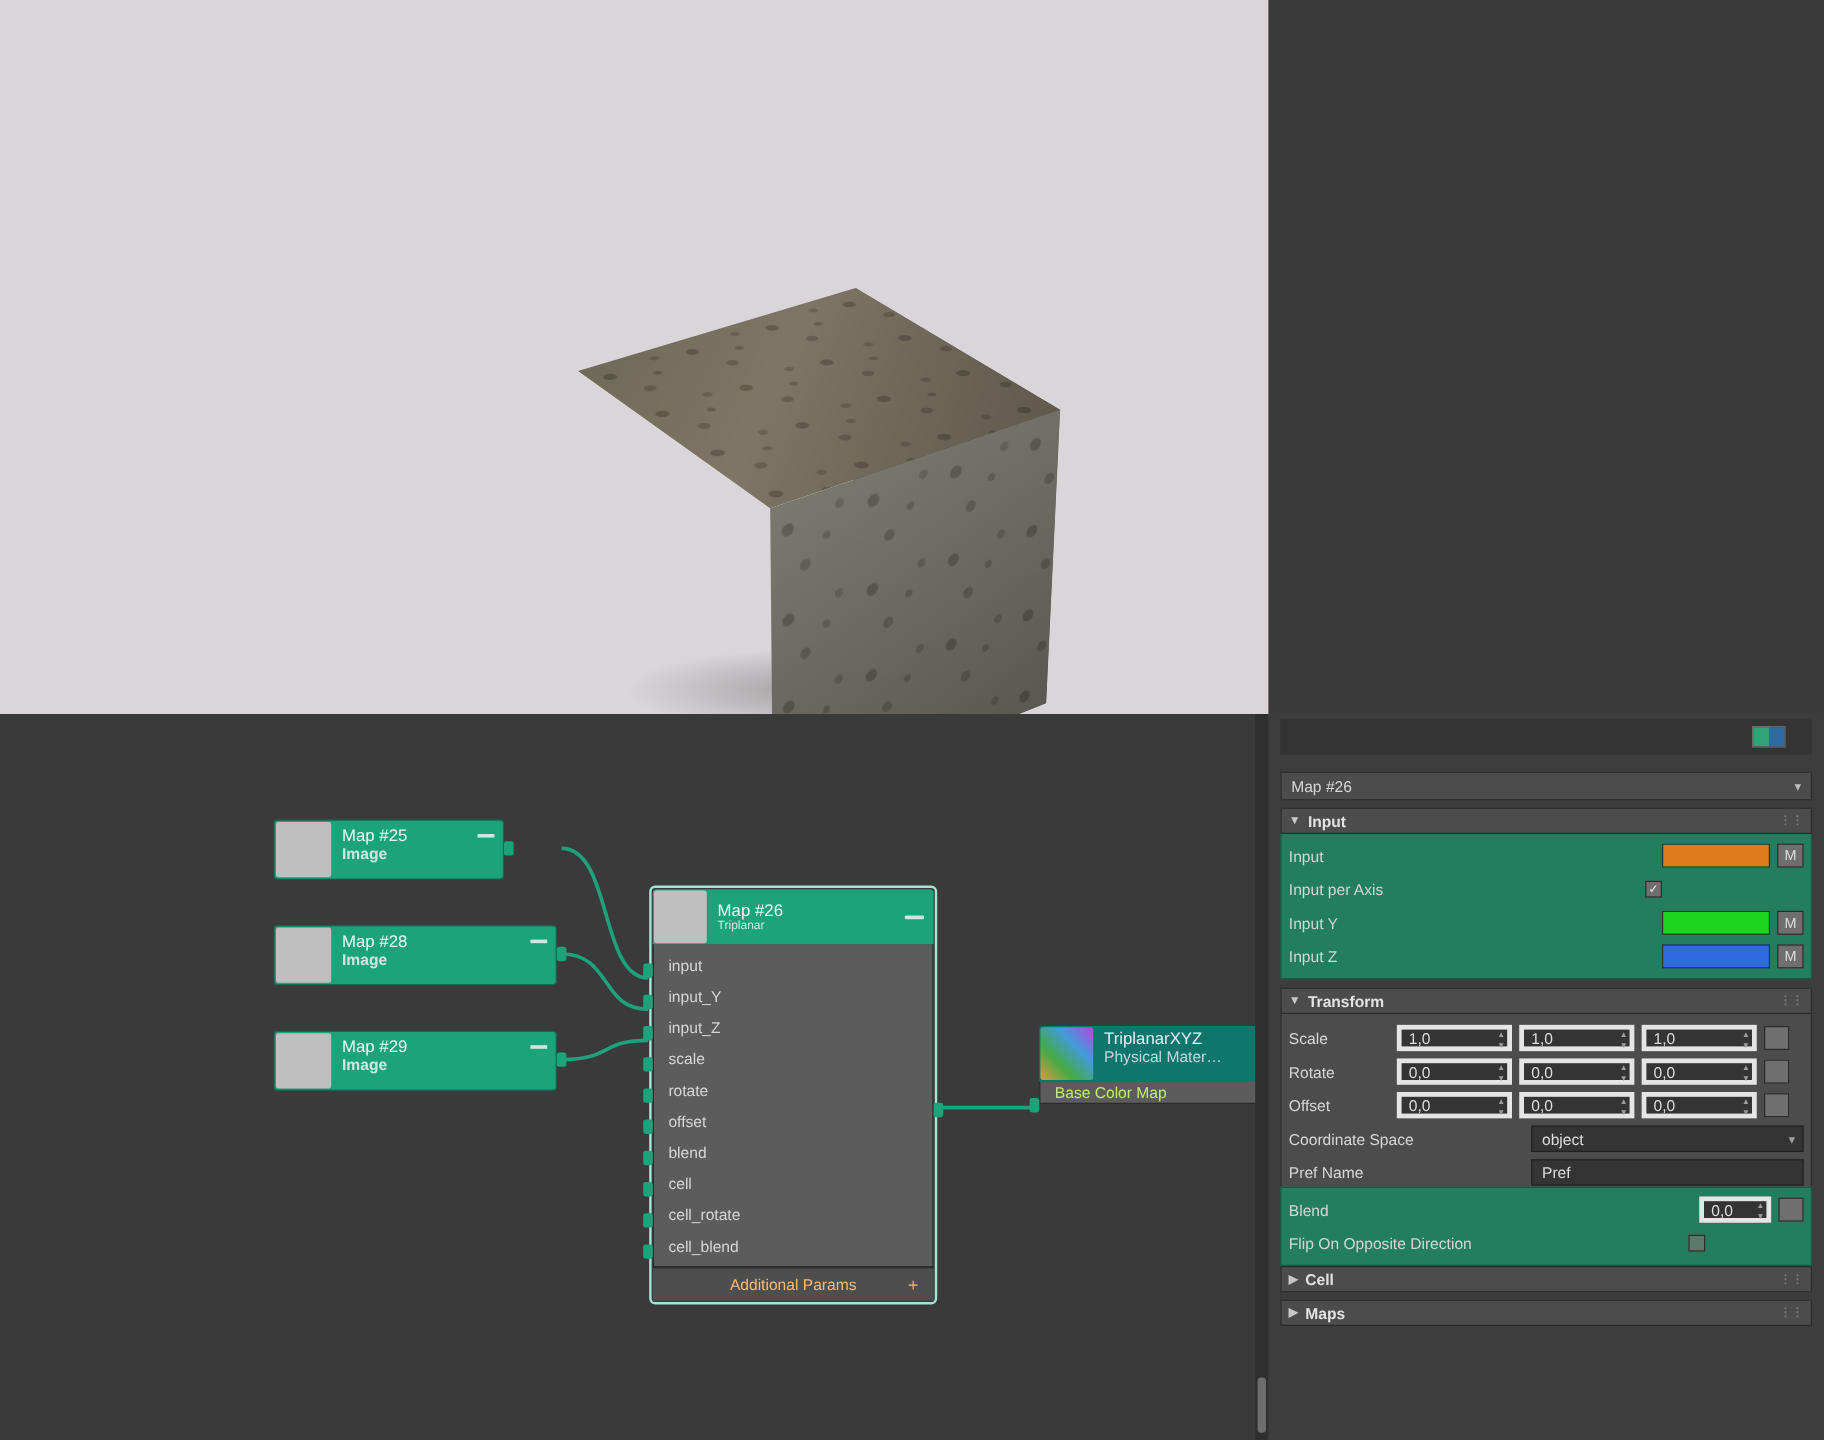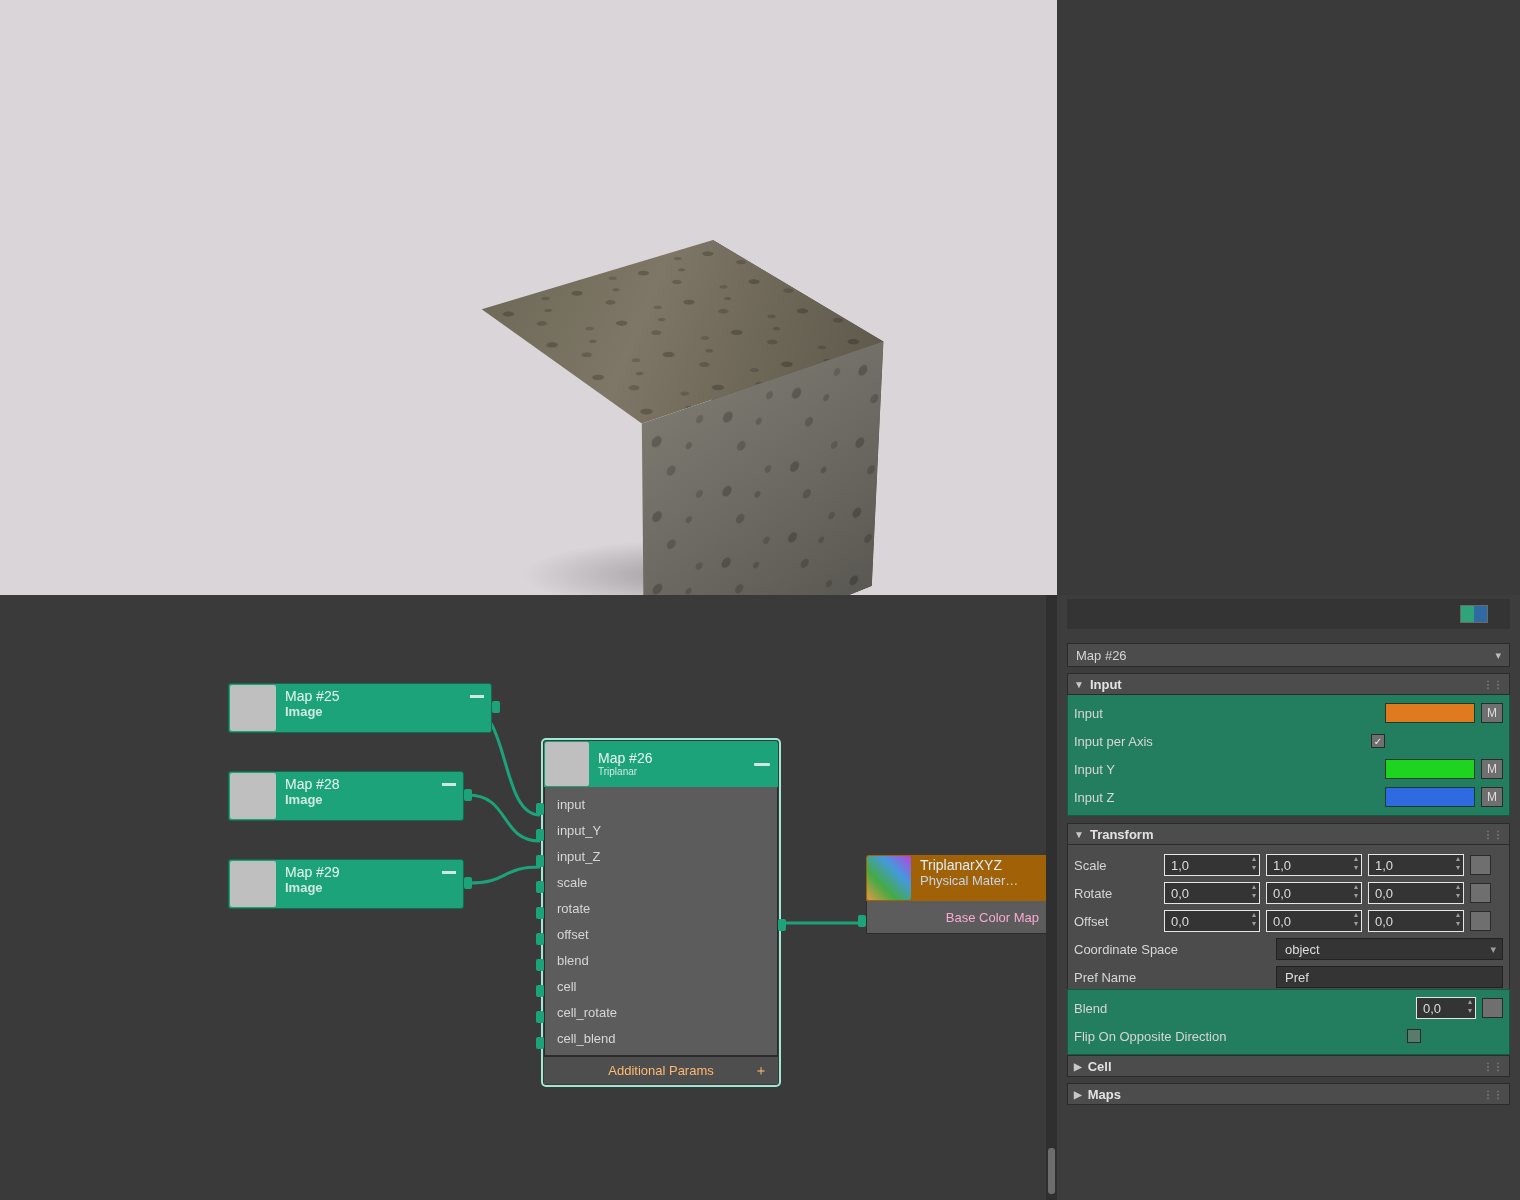--- a/index.html
+++ b/index.html
@@ -37,47 +37,47 @@
 .node .footer { display:flex; align-items:center; justify-content:center; height:28px; background:#4e4e4e; color:#fdba74; font-size:13px; border-top:1px solid #2b2b2b; position:relative; }
 .node .footer .plus { position:absolute; right:10px; font-size:14px; }
 .node .sel { position:absolute; inset:-3px; border:2px solid #9fe8d4; border-radius:5px; pointer-events:none; }
 .port-in, .port-out { position:absolute; width:8px; height:12px; background:#1ca37a; border-radius:2px; }
 .node .simple { height:50px; background:#1ca37a; border:1px solid #146b50; border-radius:3px; display:flex; }
 .node .simple .thumb { width:46px; height:46px; margin:1px; background:#bfbfbf; border-radius:2px; }
 .node .simple .labels { flex:1; padding:4px 8px; color:#eaf7f1; font-size:14px; }
 .node .simple .sub { font-size:13px; color:#cfe8df;font-weight:bold; }
 .node .simple .coll { position:absolute; right:8px; top:12px; width:14px; height:3px; background:#cfe8df; }
 
-.node.mat .mat-hdr { display:flex; height:46px; background:#a16207; border-radius:3px 3px 0 0; }
+.node.mat .mat-hdr { display:flex; height:46px; background:#0f766e; border-radius:3px 3px 0 0; }
 .node.mat .mat-hdr .thumb { width:44px; height:44px; margin:1px; border-radius:2px;
   background: linear-gradient(45deg,#d94,#4a4,#49d,#b4d); }
 .node.mat .mat-hdr .labels { flex:1; padding:2px 8px; color:#e4ecf6; font-size:14px; }
 .node.mat .mat-hdr .sub { font-size:13px; color:#c4d3e6; }
 .node.mat .mat-body { background:#5c5c5c; border:1px solid #2b2b2b; border-top:none; }
-.node.mat .mat-row { height:32px; display:flex; align-items:center; color:#f9a8d4; font-size:13px; padding:0 12px;justify-content:flex-end; }
+.node.mat .mat-row { height:18px; display:flex; align-items:center; color:#bef264; font-size:13px; padding:0 12px; }
 
 .panel { position:absolute; left:1057px; top:595px; width:463px; height:605px; background:#3d3d3d; font-size:13px; color:#d6d6d6; }
 .panel-top { position:absolute; left:10px; top:4px; right:10px; height:30px; background:#343434; }
 .panel-top .swatch { position:absolute; right:22px; top:6px; width:28px; height:18px; background: linear-gradient(to right,#2fa37a 50%,#2f6aa3 50%); border:1px solid #6a6a6a; }
 .map-title { position:absolute; left:10px; top:48px; right:10px; height:24px; background:#4c4c4c; border:1px solid #2b2b2b; display:flex; align-items:center; padding:0 8px; }
 .map-title .caret { margin-left:auto; font-size:11px; color:#bdbdbd; }
 
 .section { position:absolute; left:10px; right:10px; }
 .sec-hdr { height:22px; background:#4c4c4c; border:1px solid #2b2b2b; display:flex; align-items:center; padding:0 6px; font-weight:600; color:#e2e2e2; }
 .sec-hdr .tri { font-size:10px; margin-right:6px; color:#c8c8c8; }
 .sec-hdr .grip { margin-left:auto; font-size:10px; color:#7a7a7a; }
 .sec-input .sec-body { background:#237e5f; border:1px solid #155a44; border-top:none; padding:4px 6px; }
 .sec-blend .sec-body { background:#237e5f; border:1px solid #155a44; border-top:none; padding:4px 6px; }
 .sec-trans .sec-body { background:#4c4c4c; border:1px solid #2b2b2b; border-top:none; padding:6px 6px; }
 .prow { display:flex; align-items:center; height:28px; gap:6px; }
 .plabel { flex:0 0 120px; }
 .swatchbox { width:90px; height:20px; border:1px solid #1a3b2e; }
 .mbtn { width:22px; height:20px; background:#6f6f6f; color:#ddd; display:flex; align-items:center; justify-content:center; border:1px solid #2b2b2b; font-size:12px; }
 .chk { width:14px; height:14px; background:#6f6f6f; border:1px solid #2b2b2b; display:flex;align-items:center;justify-content:center;color:#eee;font-size:10px; }
-.spin { width:96px; height:22px; background:#343434; border:1px solid #e5e5e5; display:flex; align-items:center; padding:0 6px; color:#ddd; position:relative; }
+.spin { width:96px; height:22px; background:#343434; border:4px solid #e5e5e5; display:flex; align-items:center; padding:0 6px; color:#ddd; position:relative; }
 .spin::after { content:"▴\A▾"; white-space:pre; position:absolute; right:3px; top:-1px; font-size:8px; line-height:9px; color:#9d9d9d; }
 .spin.sm { width:60px; }
 .graybox { width:21px; height:20px; background:#6f6f6f; border:1px solid #2b2b2b; }
 .ddl { flex:1; height:22px; background:#343434; border:1px solid #222; display:flex; align-items:center; padding:0 8px; color:#ddd; position:relative; }
 .ddl::after { content:"▾"; position:absolute; right:6px; color:#9d9d9d; font-size:11px; }
 .txt { flex:1; height:22px; background:#343434; border:1px solid #222; display:flex; align-items:center; padding:0 8px; color:#ddd; }
 </style>
 </head>
 <body>
 
@@ -93,21 +93,21 @@
 </div>
 
 <div class="nodegraph">
   <svg class="wires">
     <path d="M 468,112 C 510,112 500,220 540,220" stroke="#1ca37a" stroke-width="3" fill="none"></path>
     <path d="M 468,200 C 510,200 500,246 540,246" stroke="#1ca37a" stroke-width="3" fill="none"></path>
     <path d="M 468,288 C 510,288 500,272 540,272" stroke="#1ca37a" stroke-width="3" fill="none"></path>
     <path d="M 778,328 C 820,328 820,328 862,328" stroke="#1ca37a" stroke-width="3" fill="none"></path>
   </svg>
 
-  <div class="node" style="left:228px;top:88px;width:264px">
+  <div class="node" style="left:228px;top:88px;width:192px">
     <div class="simple">
       <div class="thumb"></div>
       <div class="labels">
           <div>Map #25</div>
           <div class="sub">Image</div>
         </div>
       <div class="coll"></div>
     </div>
     <div class="port-out" style="right:-8px;top:18px"></div>
   </div>

